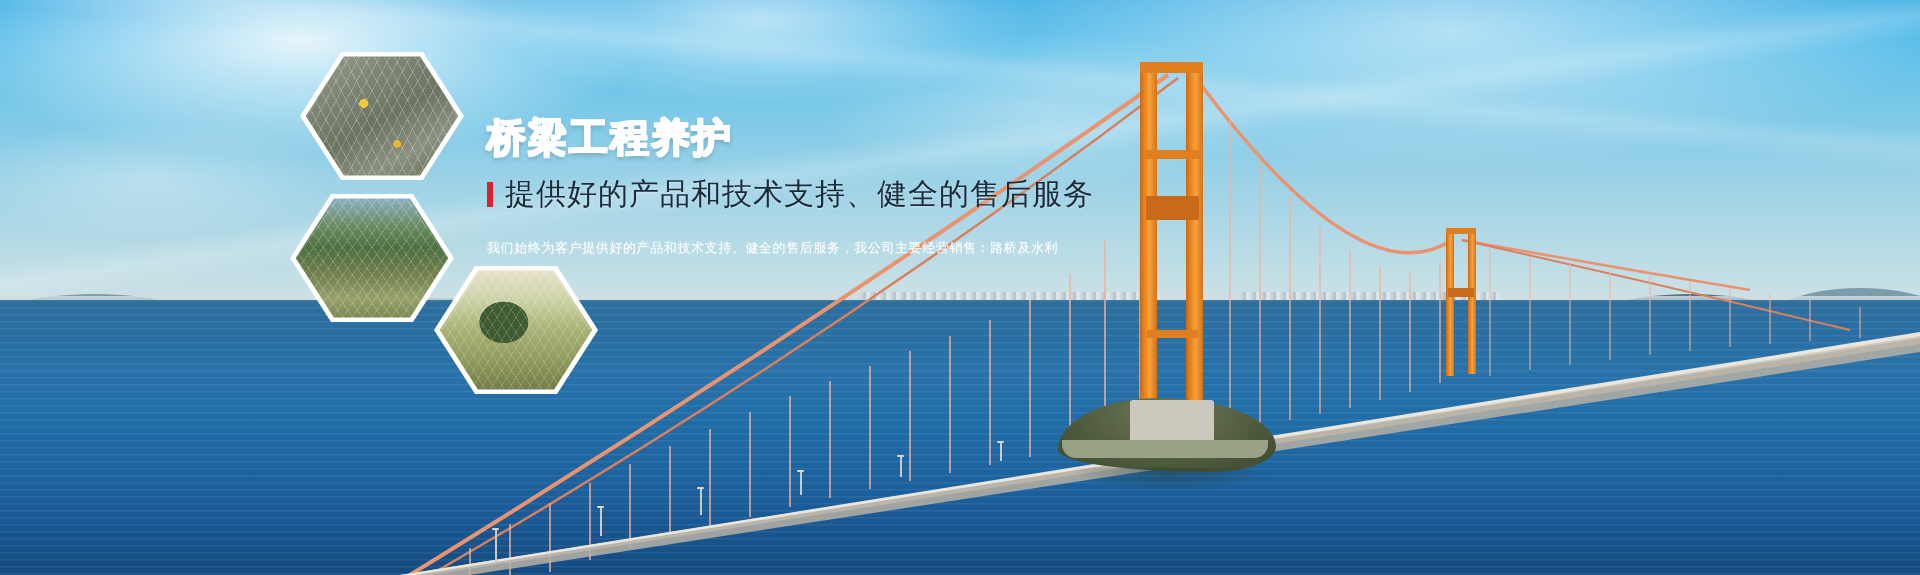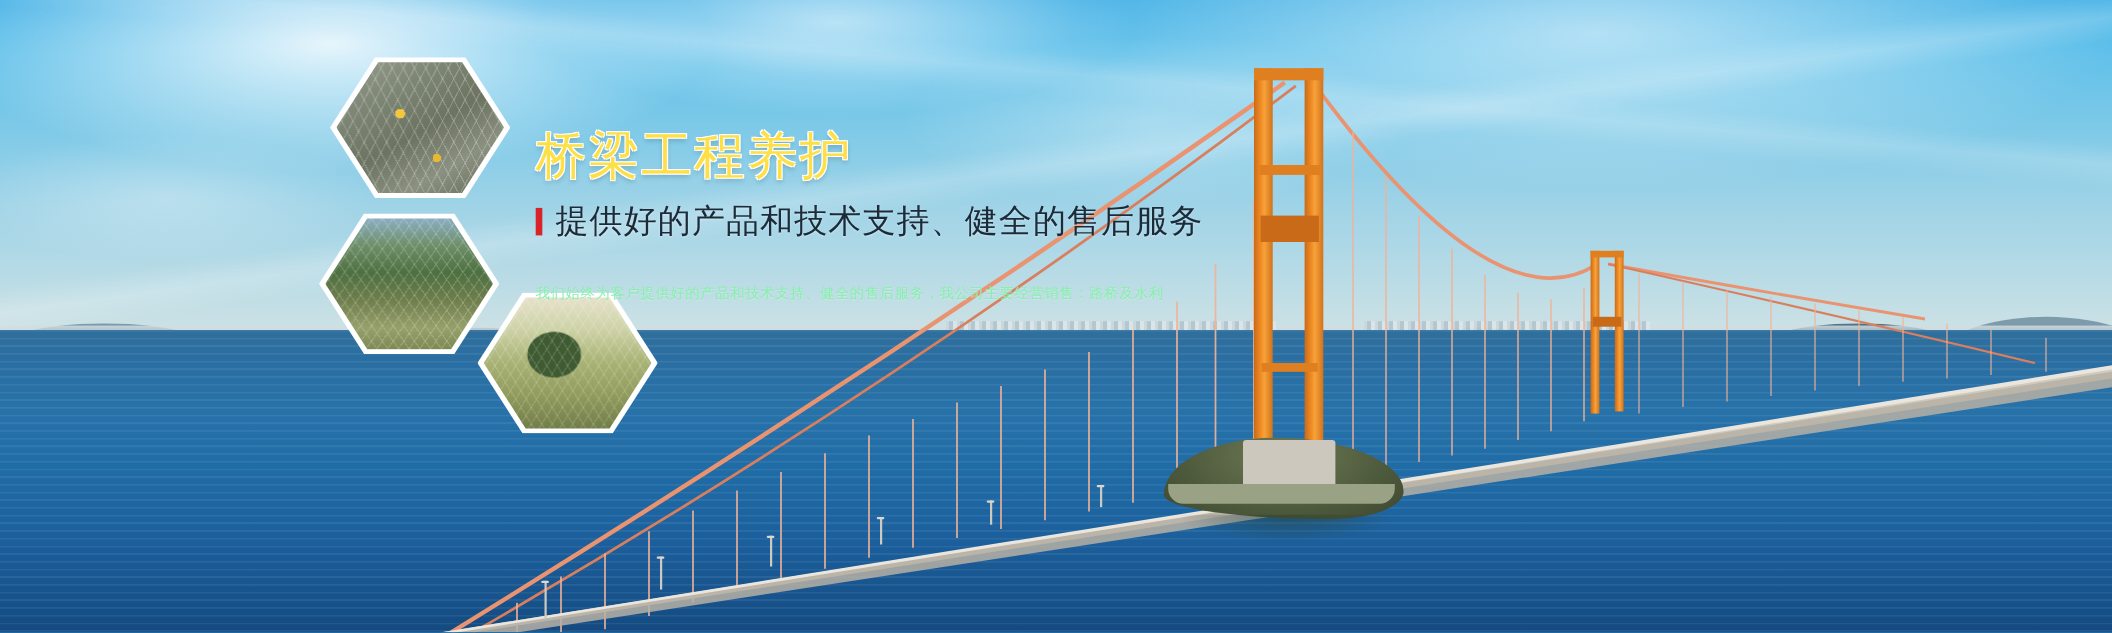--- a/index.html
+++ b/index.html
@@ -116,39 +116,39 @@
       linear-gradient(180deg,#e9e3cf 0%,#cdd2a6 26%,#a8b274 50%,#8f9a5c 74%,#6e7a46 100%);
   }
 
   
   .copy{position:absolute;left:487px;top:118px;width:860px;}
   .headline{
     display:flex;align-items:baseline;gap:14px;white-space:nowrap;
     line-height:1;
   }
   .headline .h-main{
-    font-size:46px;font-weight:normal;color:#fde047;letter-spacing:2px;
+    font-size:39px;font-weight:bold;color:#ffffff;letter-spacing:2px;
     text-shadow:
       -1px -1px 0 #ffffff, 1px -1px 0 #ffffff, -1px 1px 0 #ffffff, 1px 1px 0 #ffffff,
       0 3px 5px rgba(0,0,0,.22);
   }
   .headline .h-sub{
     font-size:31px;font-weight:bold;color:#18304f;letter-spacing:1px;
     text-shadow:0 2px 4px rgba(255,255,255,.45);
   }
   .subline{
     margin-top:17px;display:flex;align-items:center;gap:12px;white-space:nowrap;
   }
   .redbar{width:6px;height:25px;background:#d8232a;flex:0 0 auto;}
   .subline-text{
     font-size:30px;color:#1b2b3a;letter-spacing:1px;
     text-shadow:0 1px 2px rgba(255,255,255,.40);
   }
   .para{
-    margin-top:34px;font-size:13px;line-height:22px;color:#86efac;
+    margin-top:22px;font-size:13px;line-height:22px;color:#ffffff;
     letter-spacing:.6px;max-width:560px;
     text-shadow:0 1px 1px rgba(255,255,255,.30);
   }
   .para div{white-space:nowrap;}
 </style>
 </head>
 <body>
 
 <div class="banner">
 

